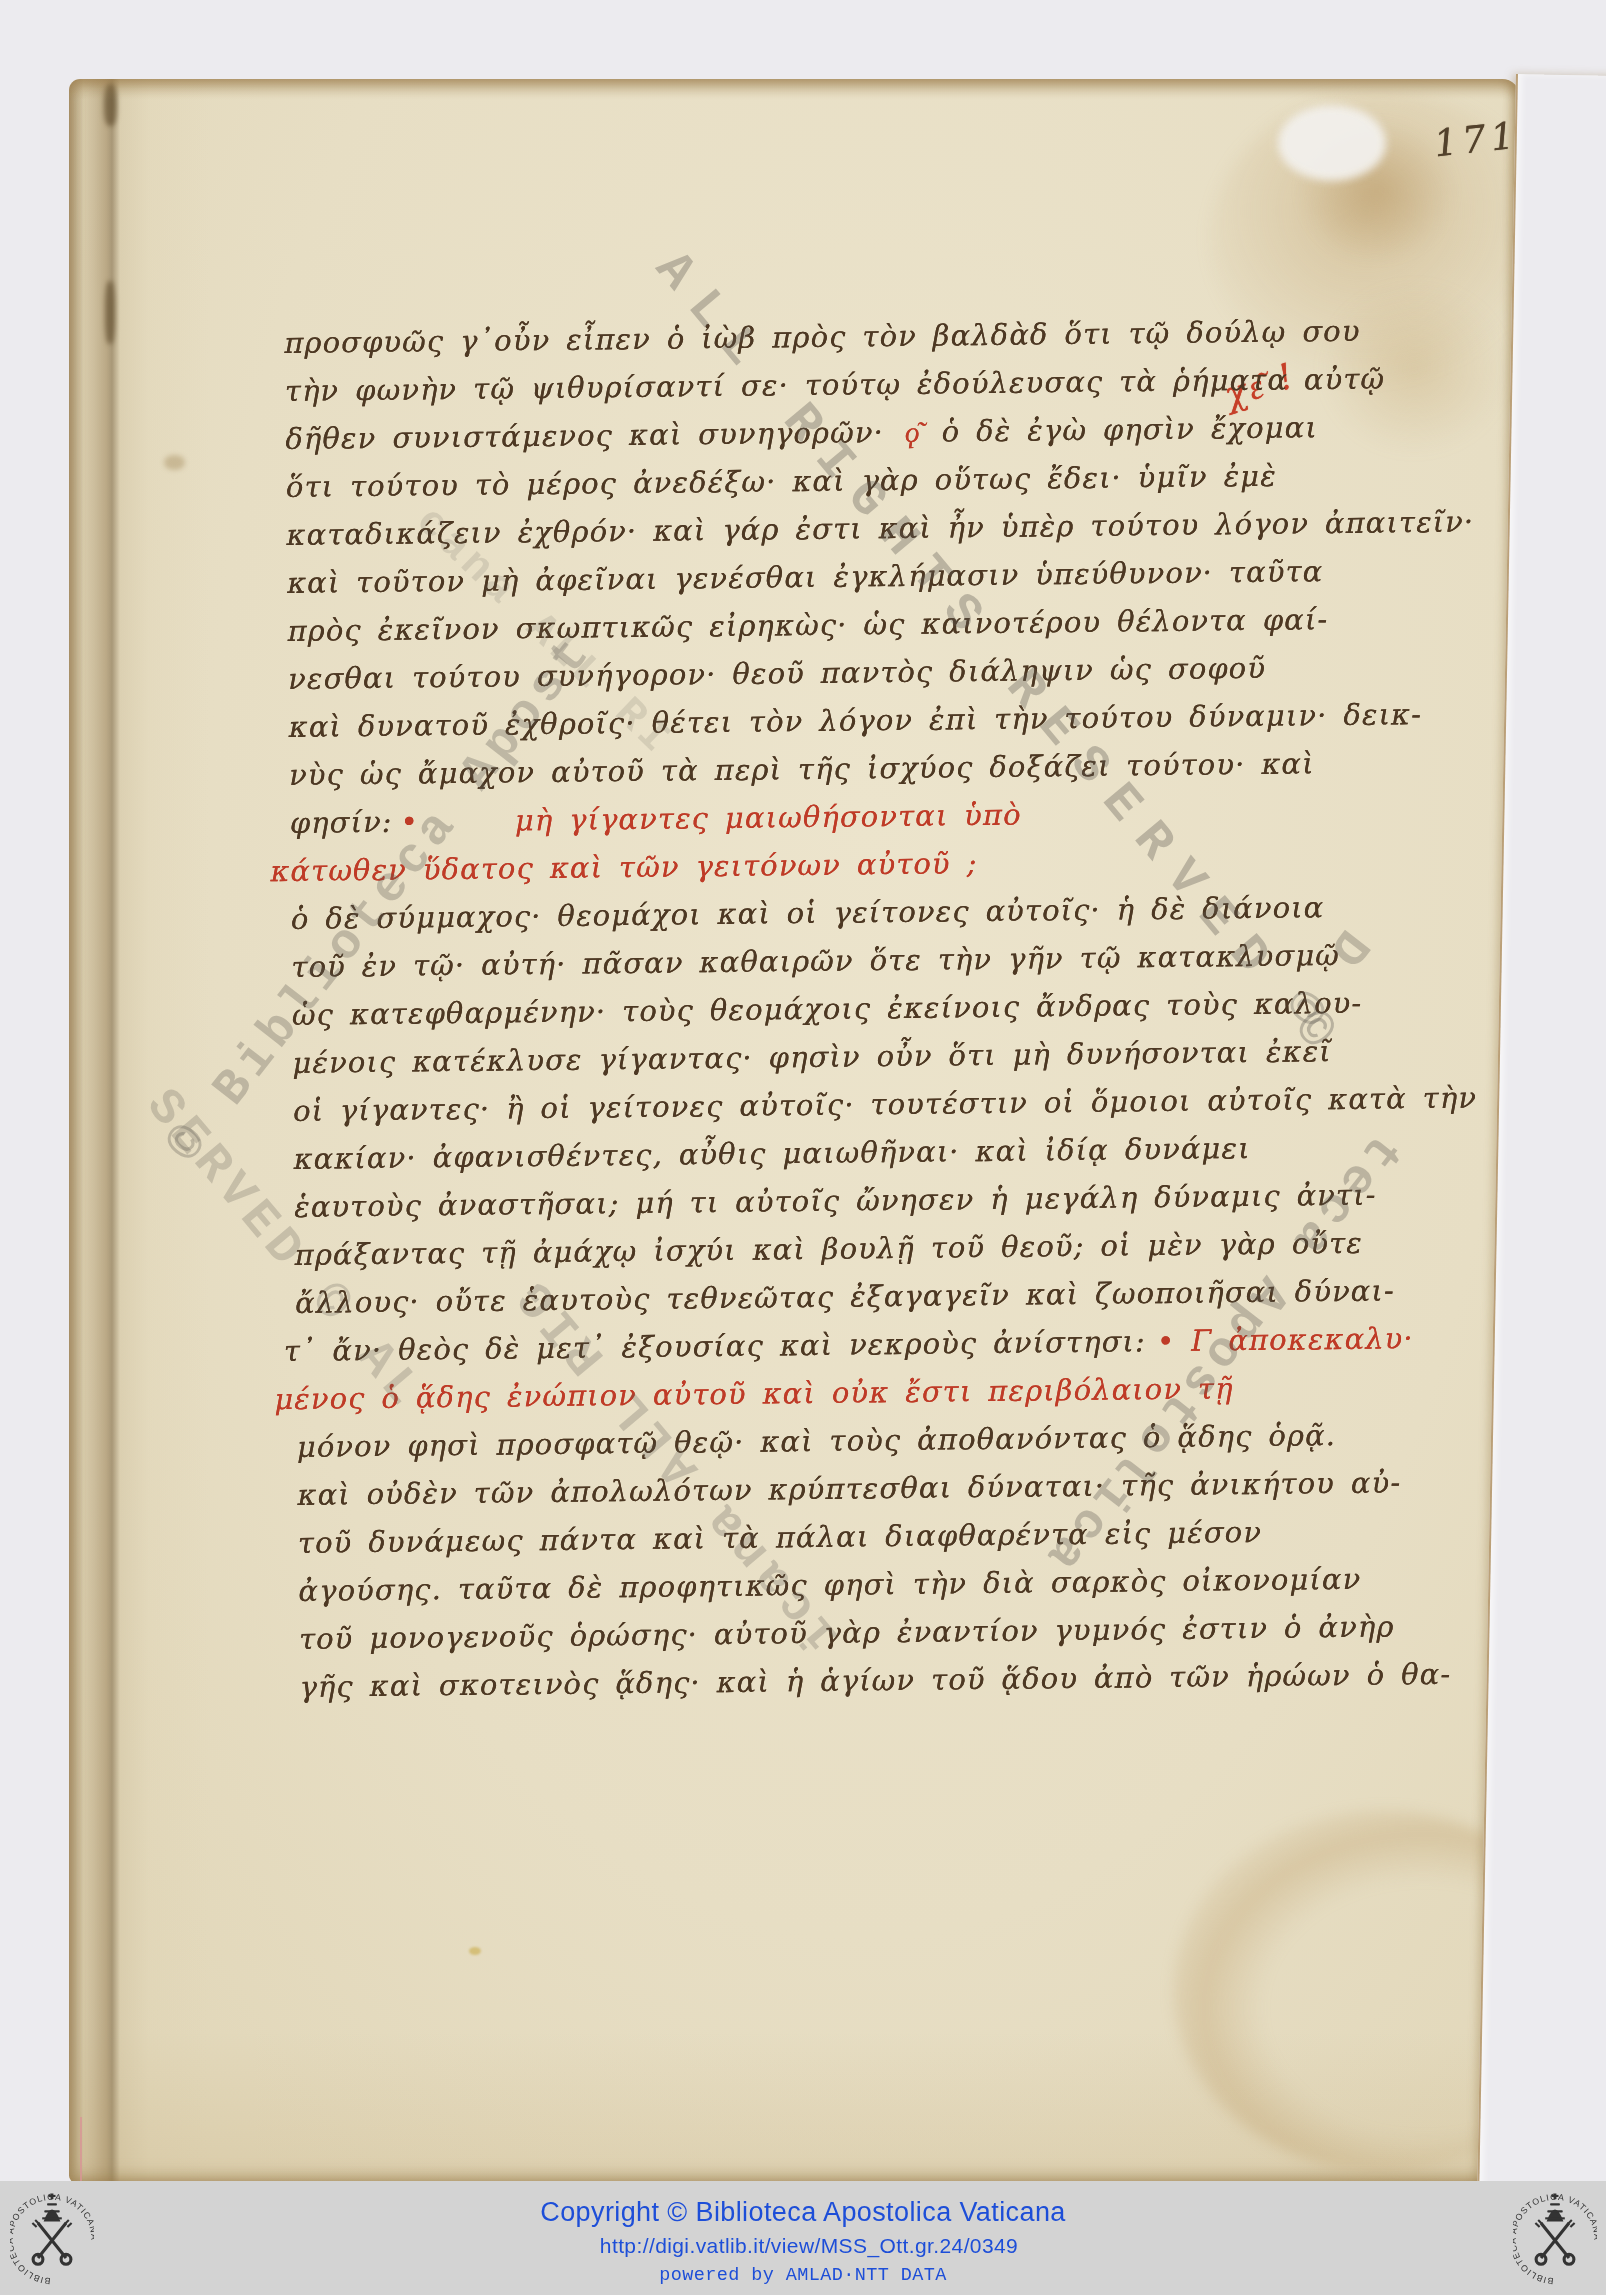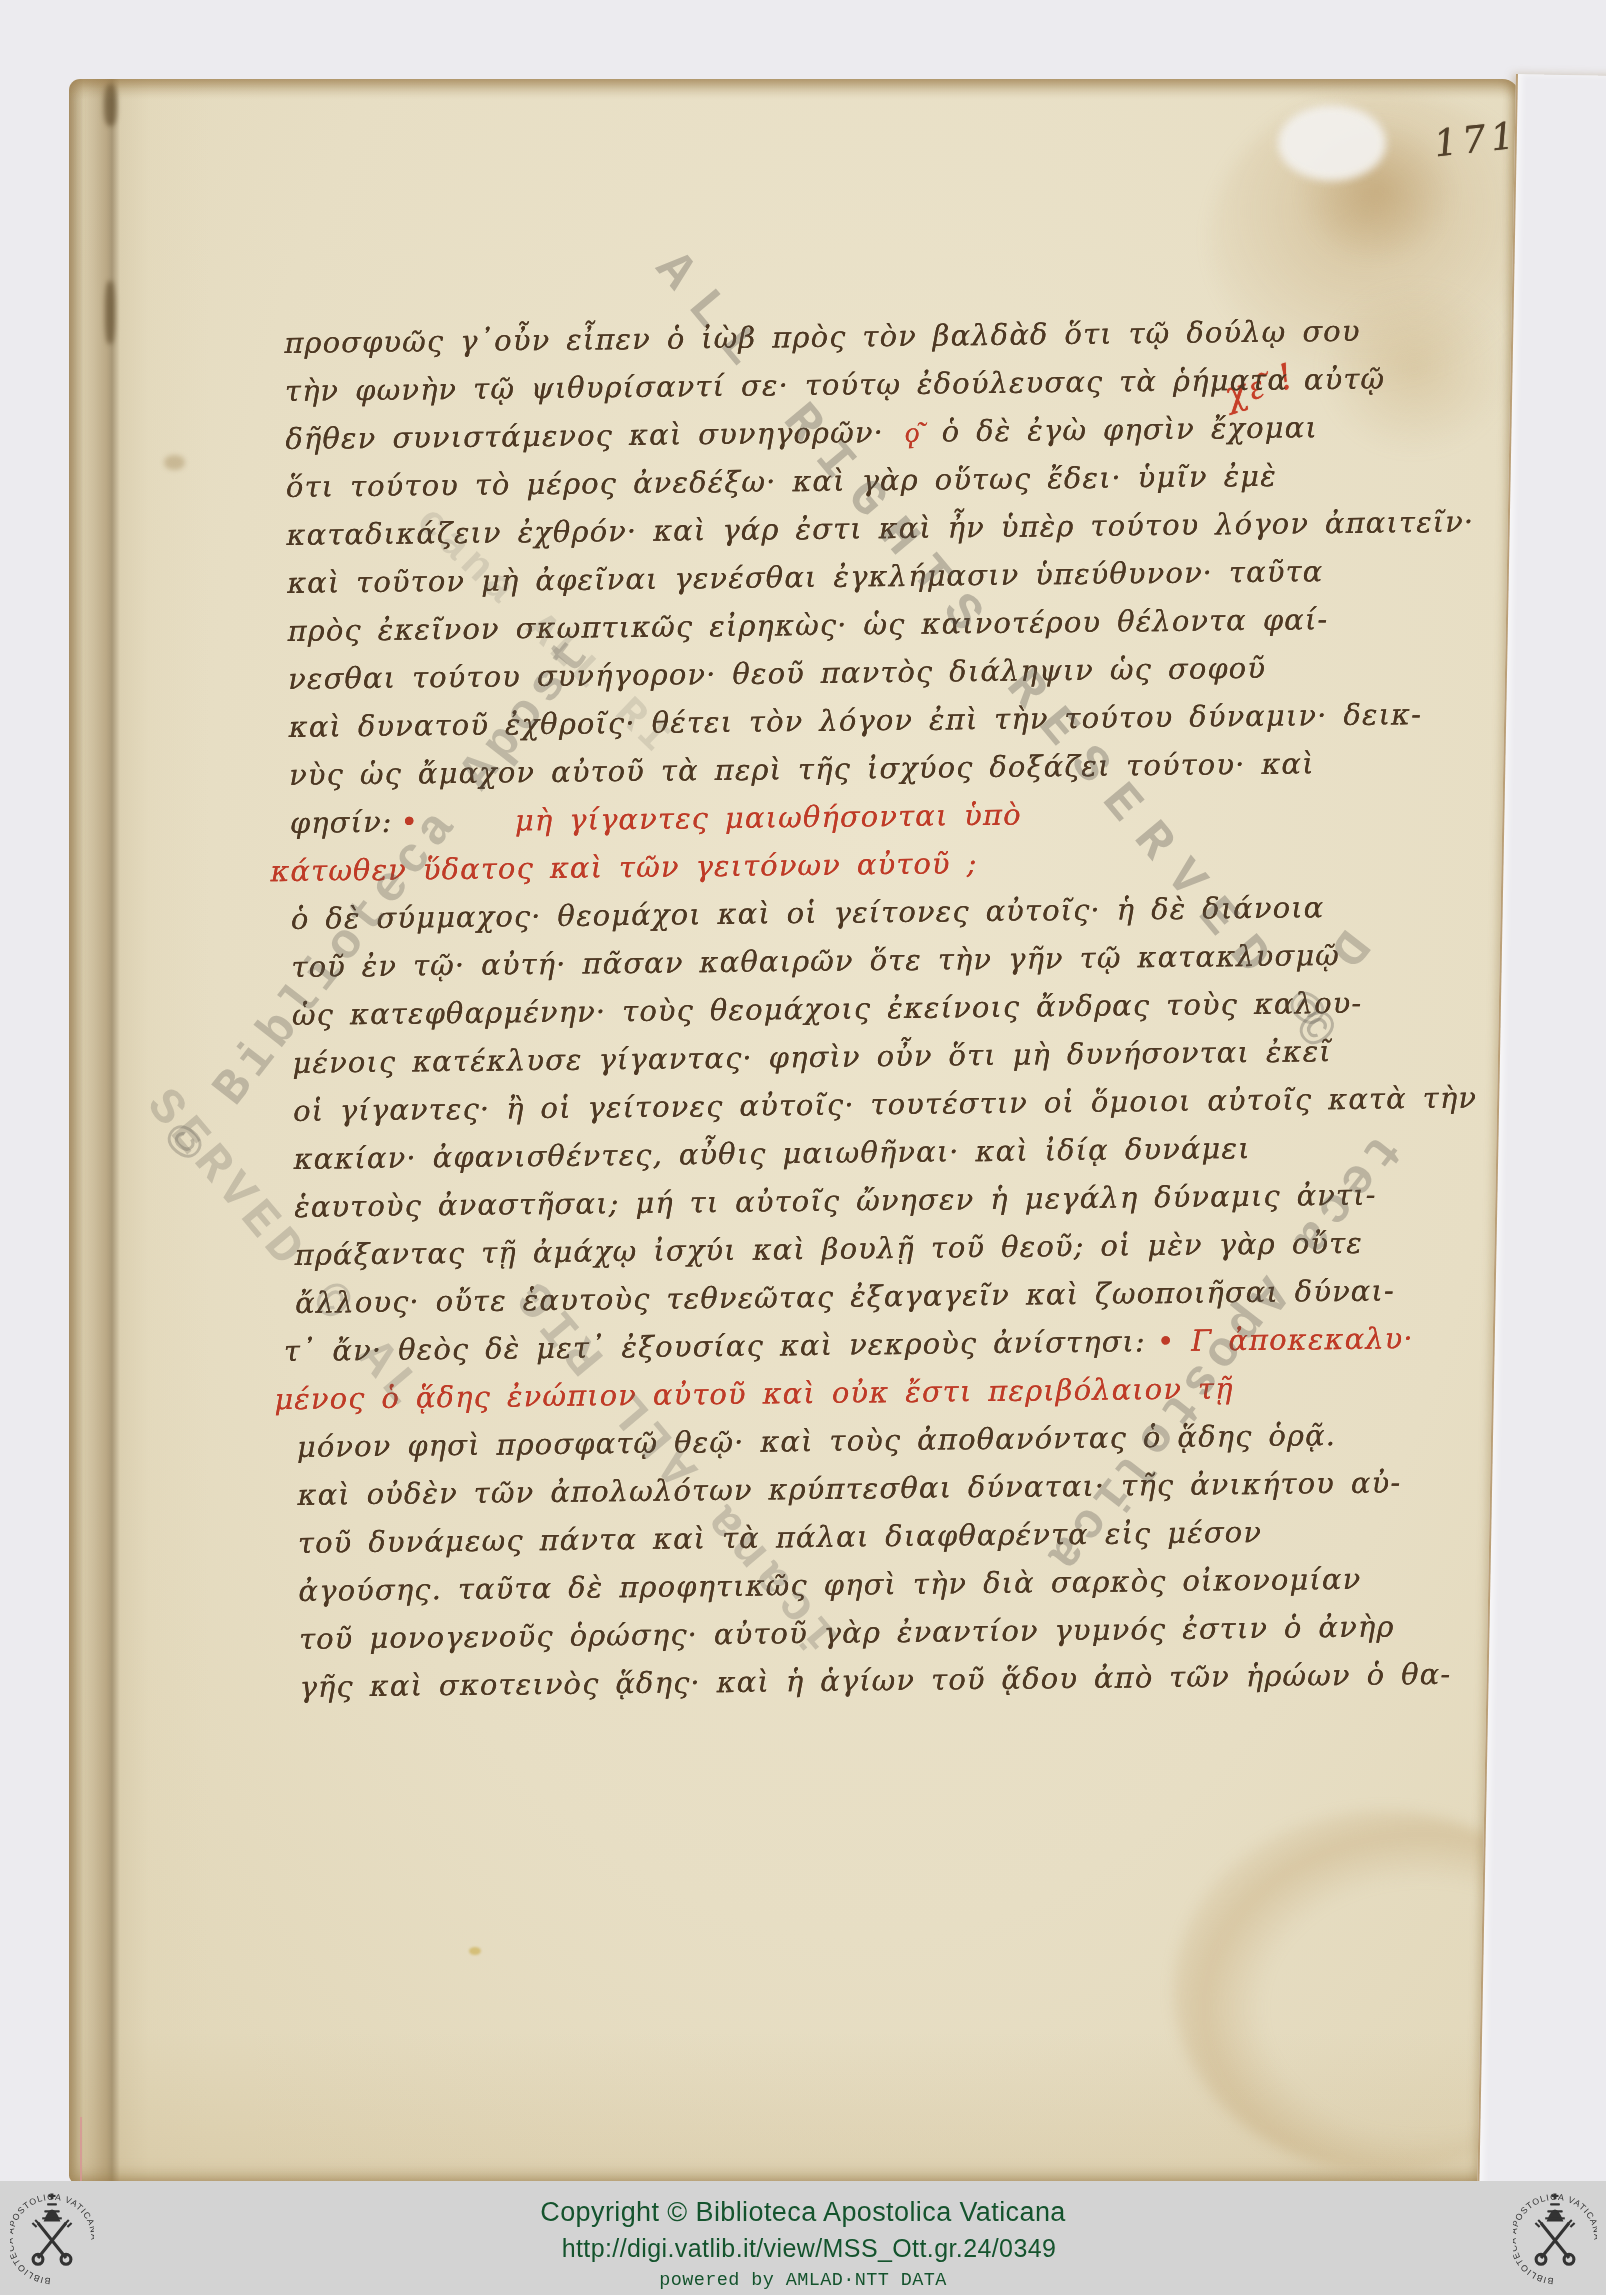--- a/index.html
+++ b/index.html
@@ -60,24 +60,24 @@
   }
   
   .wm{
     position:absolute;white-space:nowrap;
     font-family:"Liberation Mono",monospace;font-weight:bold;
     color:#5f5a52;transform-origin:0 0;
   }
   
   .footer{
     position:absolute;left:0;top:2181px;width:1606px;height:114px;
-    background:#d3d3d3;color:#14532d;text-align:center;
+    background:#d3d3d3;color:#1d4ed8;text-align:center;
   }
   .footer .l1{padding-top:16px;font-size:27px;letter-spacing:0.4px;}
-  .footer .l2{padding-top:6.4px;font-size:25px;letter-spacing:0.4px;padding-left:12px;}
+  .footer .l2{padding-top:6.4px;font-size:21px;letter-spacing:0.4px;padding-left:12px;}
   .footer .l3{padding-top:6.4px;font-size:18.5px;letter-spacing:0.4px;font-family:Liberation Mono, monospace;}
   .logo{position:absolute;top:2185px;width:84px;height:108px;}
   .logo.left{left:9.6px;}
   .logo.right{left:1513px;}
   .pink-line{position:absolute;left:80px;top:2117px;width:2.4px;height:64px;background:rgba(216,150,150,.8);}
 </style>
 </head>
 <body>
 
 <div class="page">

